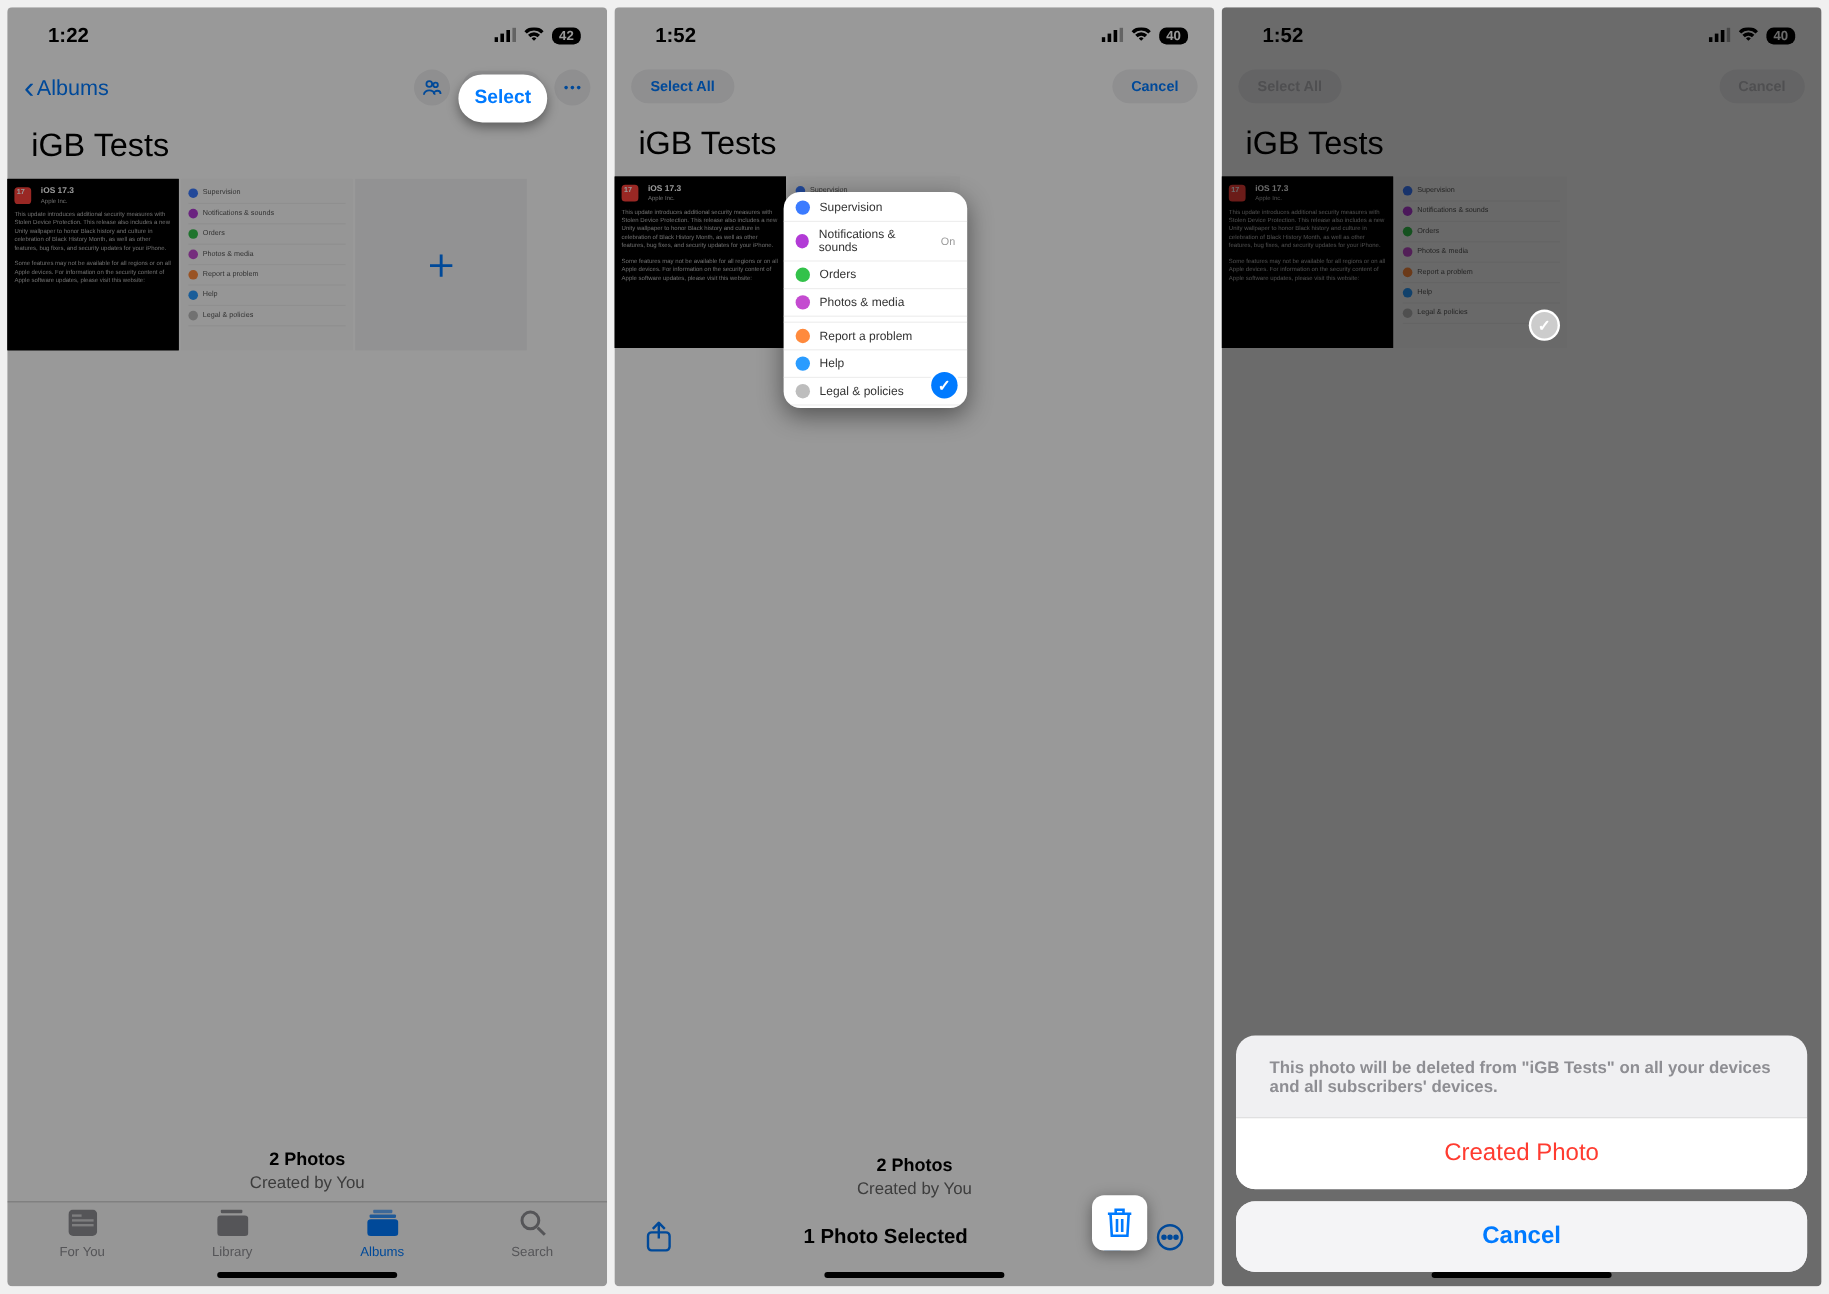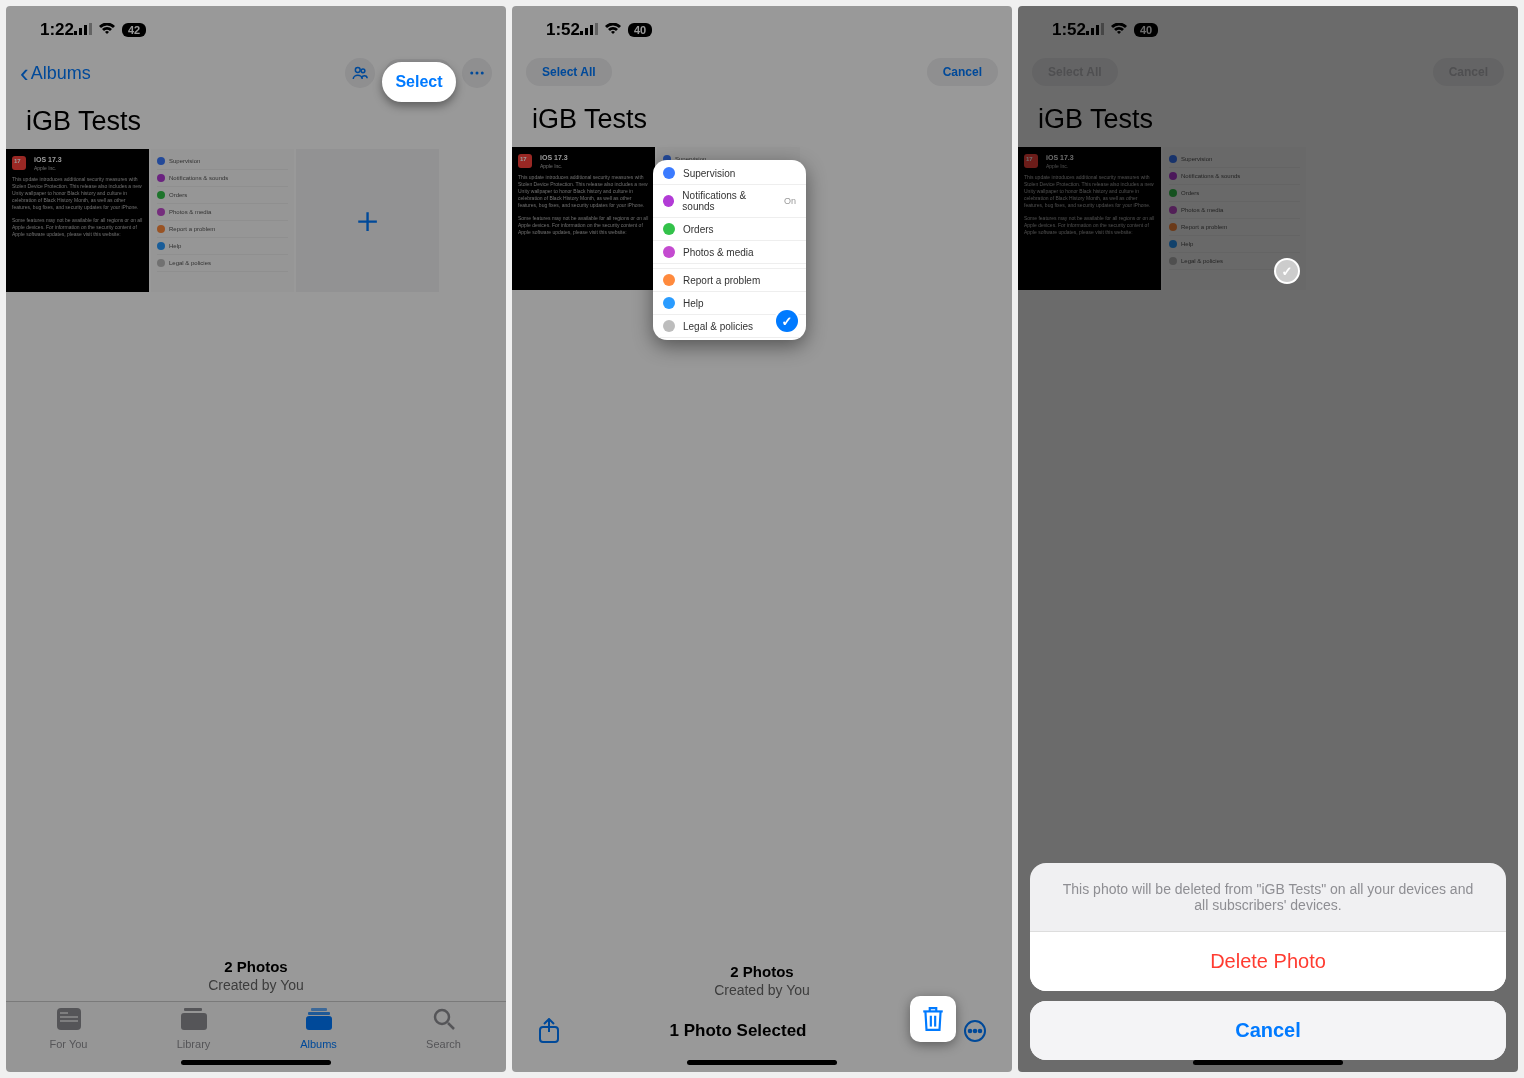--- a/index.html
+++ b/index.html
@@ -25,21 +25,21 @@
   }
   .dim {
     position: absolute;
     inset: 0;
     background: rgba(0,0,0,0.40);
     pointer-events: none;
     z-index: 5;
   }
   .status-bar {
     display: flex;
-    justify-content: flex-start;
+    justify-content: space-between;
     align-items: center;
     padding: 14px 22px 10px 34px;
     font-size: 17px;
     font-weight: 600;
     color: #000;
   }
   .status-right { display: flex; gap: 6px; align-items: center; }
   .battery-pill {
     background: #000; color: #fff;
     border-radius: 6px; padding: 1px 4px;
@@ -204,23 +204,24 @@
     left:12px; right:12px; bottom:12px;
     z-index:20;
     display:flex; flex-direction:column; gap:10px;
   }
   .as-group {
     background: rgba(248,248,250,0.95);
     border-radius:16px;
     overflow:hidden;
   }
   .as-msg {
-    font-size:14px; color:#8e8e93; text-align:center;
+    font-size:14px; color:#8e8e93; 
     padding:18px 28px;
     border-bottom:0.5px solid #ddd;
+    font-weight:bold;
   }
   .as-btn {
     text-align:center; font-size:20px;
     padding:18px 0;
   }
   .as-red { color:#ff3b30; background:#fff; }
   .as-cancel { color:#007aff; font-weight:600; background:rgba(244,244,246,0.96);}
   .dim-2 { background: rgba(0,0,0,0.58); }
   .disabled-txt { color:#bcbcc0 !important; }
 </style>
@@ -621,19 +622,19 @@
   </div>
 
   <div class="grow"></div>
 
   <div class="home-indicator"></div>
   <div class="dim dim-2"></div>
 
   <div class="action-sheet">
     <div class="as-group">
       <div class="as-msg">This photo will be deleted from "iGB Tests" on all your devices and all subscribers' devices.</div>
-      <div class="as-btn as-red">Delete Photo</div>
+      <div class="as-btn as-red">Created Photo</div>
     </div>
     <div class="as-group">
       <div class="as-btn as-cancel">Cancel</div>
     </div>
   </div>
 </div>
 
 </body></html>

